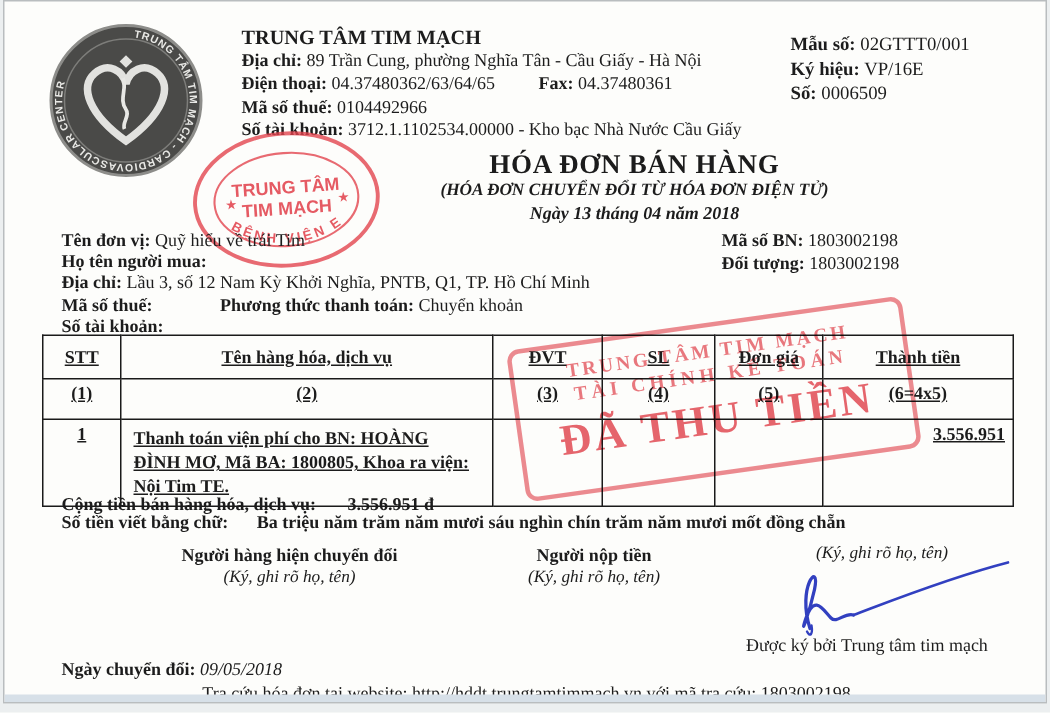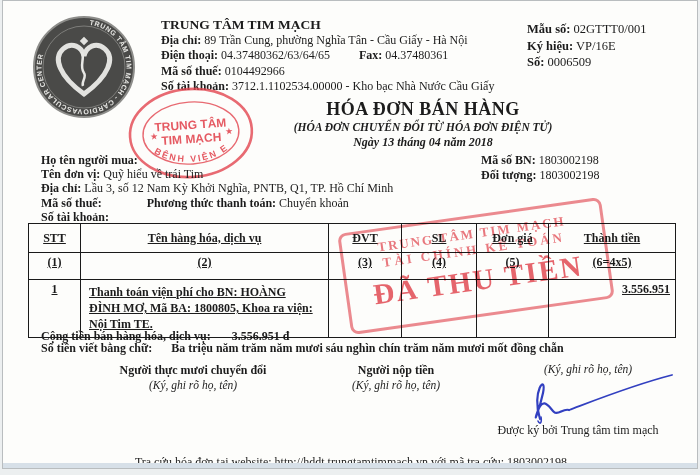--- a/index.html
+++ b/index.html
@@ -108,25 +108,25 @@
         <path id="arcBottom" d="M 22,62 A 52,36 0 0 0 110,62"></path>
       </defs>
       <text font-size="9" font-weight="bold" fill="#e2444e" letter-spacing="2" font-family="Liberation Sans, sans-serif">
         <textPath href="#arcBottom" startOffset="8%">BỆNH VIỆN E</textPath>
       </text>
     </svg>
   </div>
 
   <div class="abs t12" style="left:38px;top:152px;width:430px;line-height:14.2px;">
     <div>
-      <span class="b">Họ tên người mua:</span>
-    </div>
-    <div>
       <span class="b">Tên đơn vị:</span>
       <span>Quỹ hiểu về trái Tim</span>
+    </div>
+    <div>
+      <span class="b">Họ tên người mua:</span>
     </div>
     <div>
       <span class="b">Địa chỉ:</span>
       <span>Lầu 3, số 12 Nam Kỳ Khởi Nghĩa, PNTB, Q1, TP. Hồ Chí Minh</span>
     </div>
     <div>
       <span class="b">Mã số thuế:</span>
       <span class="b" style="margin-left:42px;">Phương thức thanh toán:</span>
       <span>Chuyển khoản</span>
     </div>
@@ -194,41 +194,45 @@
   <div class="abs t12" style="left:38px;top:328px;">
     <span class="b">Cộng tiền bán hàng hóa, dịch vụ:</span>
     <span class="b" style="margin-left:18px;">3.556.951 đ</span>
   </div>
   <div class="abs t12" style="left:38px;top:340px;">
     <span class="b">Số tiền viết bằng chữ:</span>
     <span class="b" style="margin-left:16px;">Ba triệu năm trăm năm mươi sáu nghìn chín trăm năm mươi mốt đồng chẵn</span>
   </div>
 
   <div class="abs sig-col" style="left:85px;top:362px;">
-    <div class="b t12">Người thực mươi chuyển đổi</div>
+    <div class="b t12">Người hàng hiện chuyển đổi</div>
     <div class="i t11">(Ký, ghi rõ họ, tên)</div>
   </div>
   <div class="abs sig-col" style="left:288px;top:362px;">
     <div class="b t12">Người nộp tiền</div>
     <div class="i t11">(Ký, ghi rõ họ, tên)</div>
   </div>
   <div class="abs sig-col" style="left:480px;top:362px;">
     <div class="i t11">(Ký, ghi rõ họ, tên)</div>
   </div>
 
   <div class="abs" style="left:495px;top:366px;">
     <svg width="180" height="62" viewBox="0 0 180 62">
       <path d="M 42,52 C 33,24 49,6 45,26 C 41,44 35,58 39,46 C 45,28 51,40 56,45 C 60,49 65,41 71,43" fill="none" stroke="#3240c0" stroke-width="2.2" stroke-linecap="round"></path>
       <path d="M 71,43 C 95,34 135,18 174,8" fill="none" stroke="#3240c0" stroke-width="1.8" stroke-linecap="round"></path>
       <path d="M 40,54 C 42,58 44,56 43,50" fill="none" stroke="#3240c0" stroke-width="1.6" stroke-linecap="round"></path>
     </svg>
   </div>
 
   <div class="abs t12" style="left:470px;top:422px;width:210px;text-align:center;">Được ký bởi Trung tâm tim mạch</div>
 
+  <div class="abs t12" style="left:38px;top:438px;">
+    <span class="b">Ngày chuyển đổi:</span>
+    <span class="i">09/05/2018</span>
+  </div>
   <div class="abs t12 center" style="left:0;top:454px;width:696px;">
     <span>Tra cứu hóa đơn tại website:</span>
     <span class="url">http://hddt.trungtamtimmach.vn</span>
     <span>với mã tra cứu: 1803002198</span>
   </div>
 
   <div class="abs bottom-strip"></div>
 </div>
 
 </body></html>

